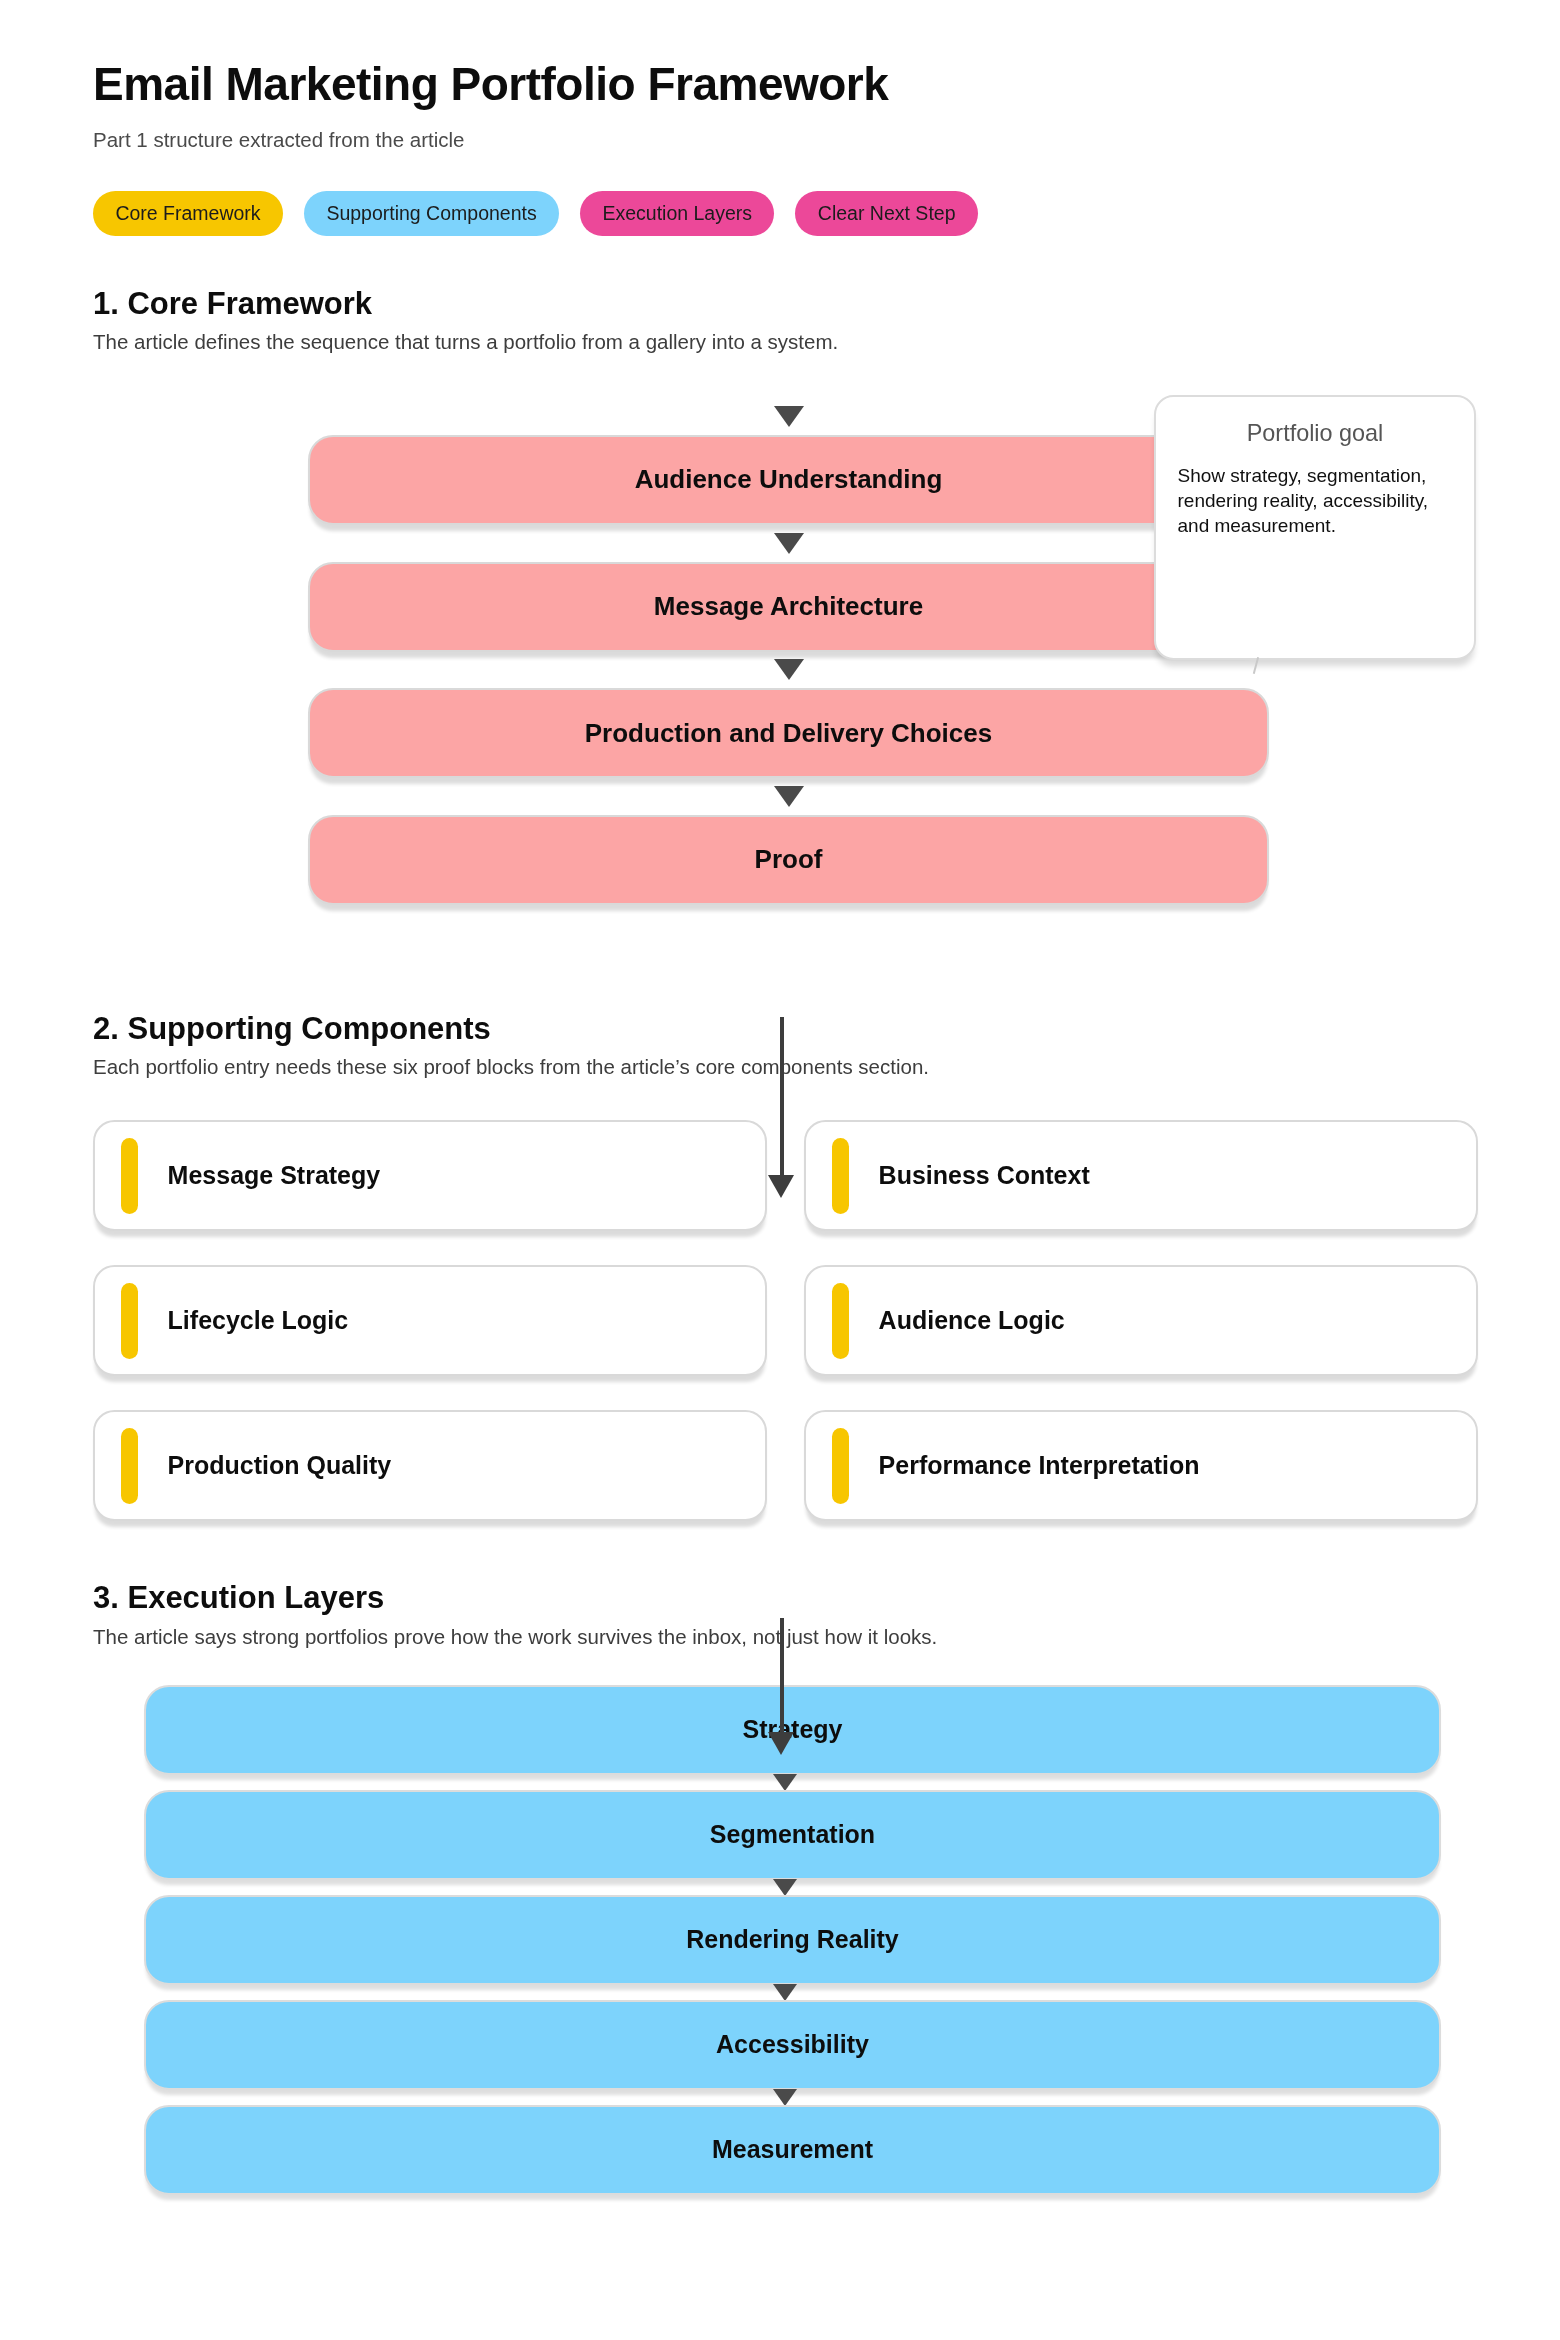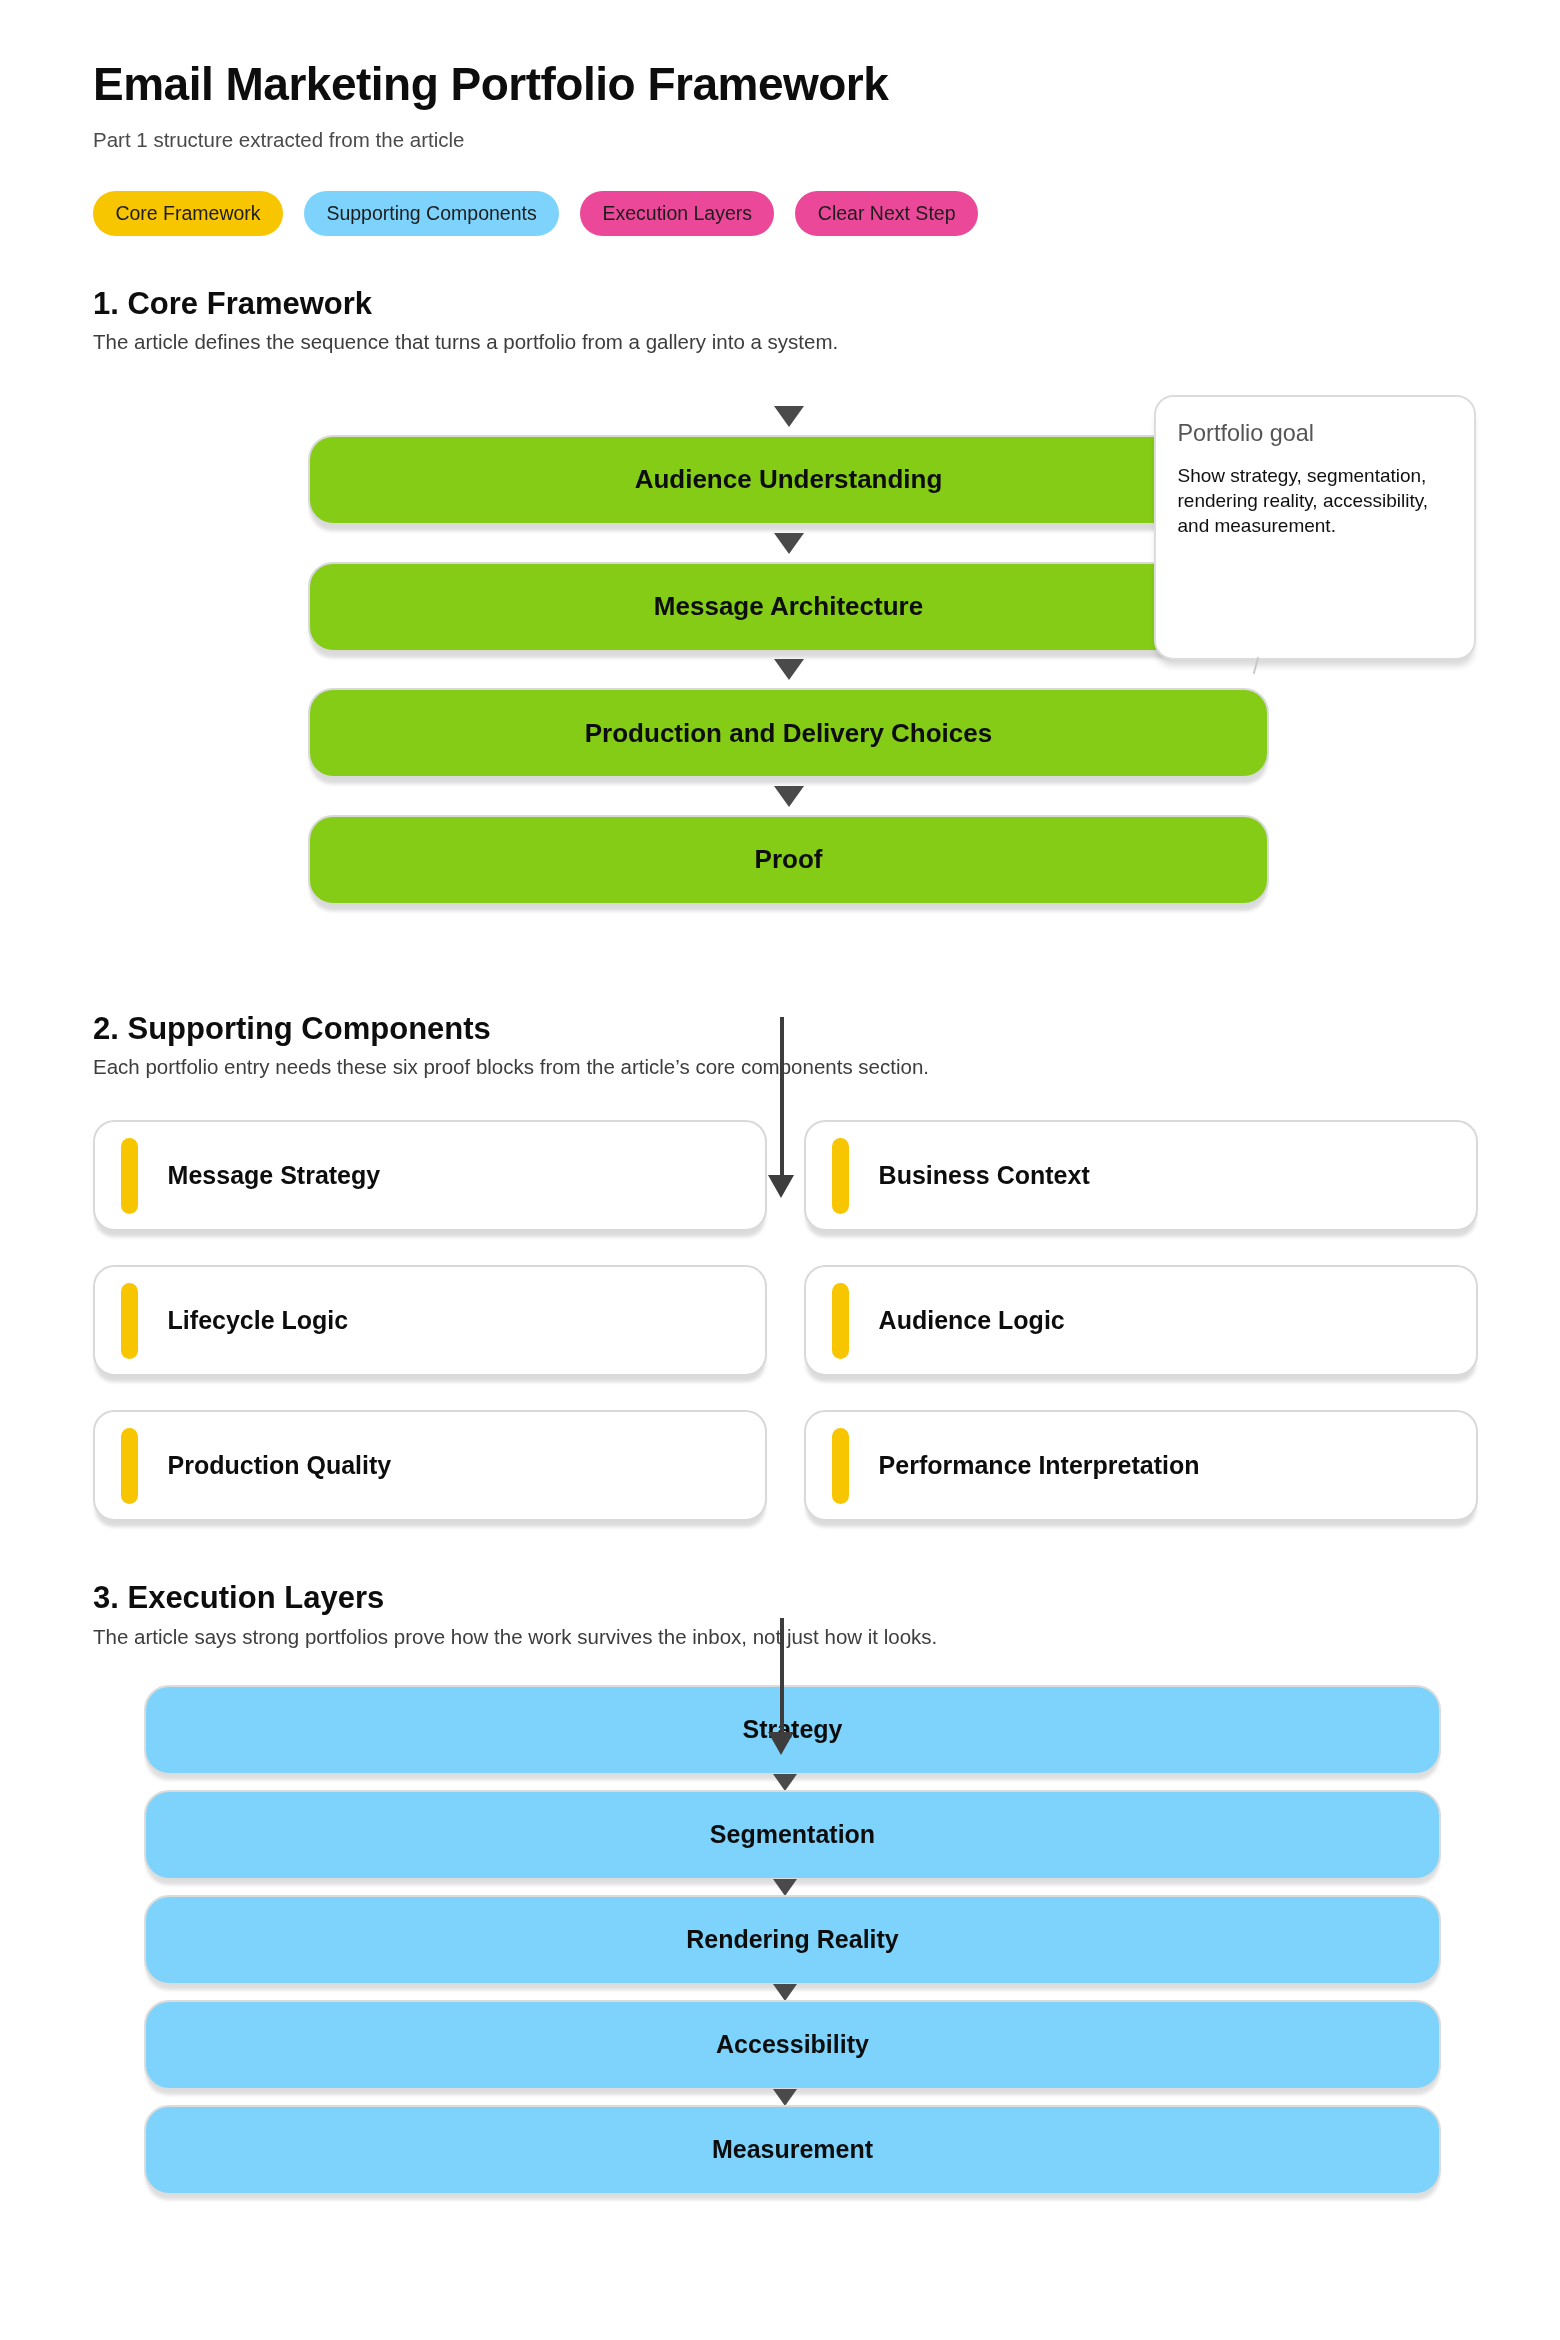--- a/index.html
+++ b/index.html
@@ -35,21 +35,21 @@
   
   .section-heading { font-size: 31px; font-weight: 800; color: #0d0d0d; margin: 0; line-height: 1.12; }
   .section-sub { font-size: 20.5px; color: #3d3d3d; margin-top: 8.8px; }
   .mt-core  { margin-top: 51px; }
   .mt-comp  { margin-top: 107px; }
   .mt-exec  { margin-top: 60px; }
 
   
   .flow-col { width: 961px; margin: 52px 0 0 215px; }
   .flow-box {
-    height: 90px; background: #84cc16;
+    height: 90px; background: #fca5a5;
     border: 2.4px solid #d9d9d9; border-radius: 25px;
     display: flex; align-items: center; justify-content: center;
     font-size: 26px; font-weight: 700; color: #0d0d0d;
     box-shadow: 0 8.8px 3.9px -2.9px rgba(0,0,0,0.14);
   }
   .flow-box.highlight { background: #fcf5cd; border: 3.9px solid #f2c400; }
 
   .arrow-down {
     width: 0; height: 0; margin: 7.8px auto;
     border-left: 15.6px solid transparent;
@@ -63,21 +63,21 @@
   }
 
   
   .callout {
     position: absolute; left: 1154px; top: 395px;
     width: 322px; height: 265px;
     background: #ffffff; border: 2px solid #dcdcdc; border-radius: 19.5px;
     padding: 23.4px 21.5px; z-index: 6;
     box-shadow: 0 8.8px 5.9px -2.9px rgba(0,0,0,0.15);
   }
-  .callout-title { font-size: 23.4px; color: #555555; }
+  .callout-title { text-align: center; font-size: 23.4px; color: #555555; }
   .callout-body  { margin-top: 15.6px; font-size: 19px; line-height: 1.32; color: #101010; }
   .callout-tail {
     position: absolute; left: 1255px; top: 657px; width: 2.4px; height: 16.6px;
     background: #c9c9c9; transform: rotate(15deg); z-index: 7;
   }
 
   
   .connector { position: absolute; width: 3.9px; background: #3d3d3d; z-index: 5; }
   .connector::after {
     content: ""; position: absolute; bottom: -22.4px; left: -11.7px;

